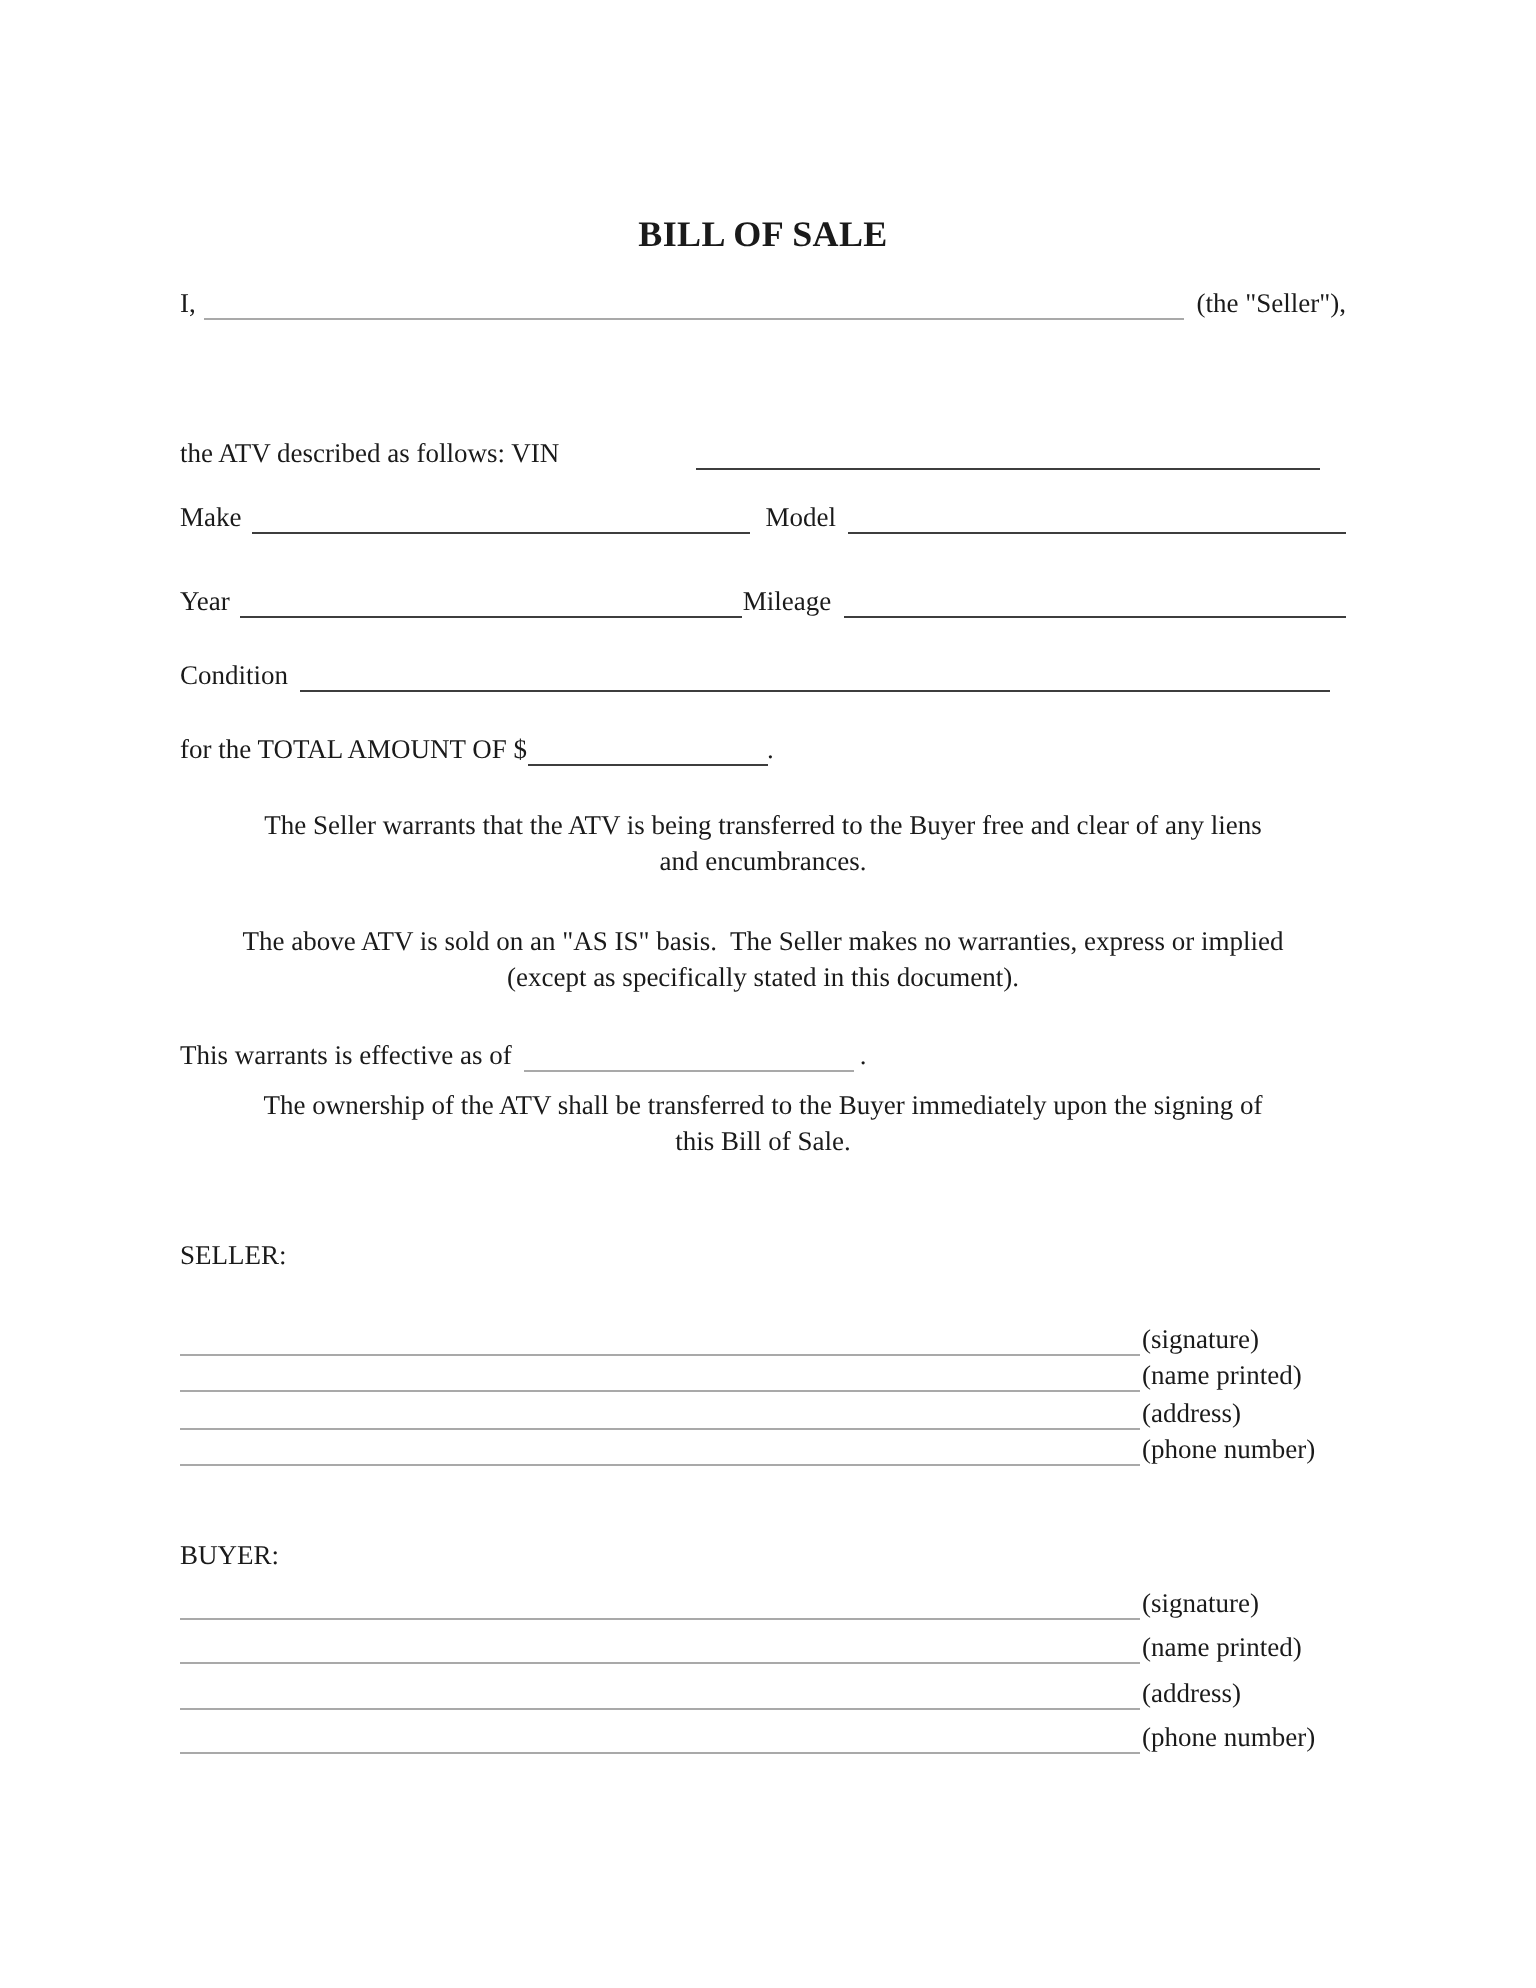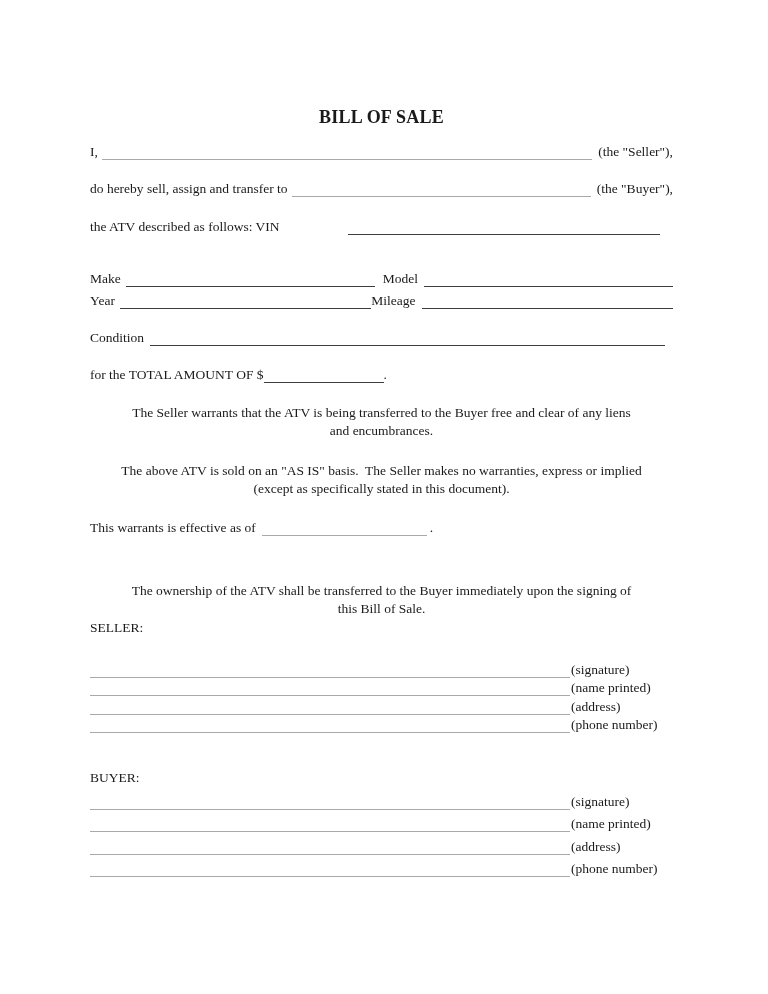--- a/index.html
+++ b/index.html
@@ -40,21 +40,21 @@
     align-self: stretch;
     min-width: 10px;
   }
   .blank.gray { border-bottom: 1px solid #a9a9a9; }
   .blank.dark { border-bottom: 1px solid #3d3d3d; }
   .grow { flex: 1 1 auto; }
 
   .r-seller    { top: 127px; }
   .r-buyer     { top: 164px; }
   .r-vin       { top: 202px; gap: 40px; }
-  .r-make      { top: 254px; align-items: flex-end; }
+  .r-make      { top: 234px; align-items: flex-end; }
   .r-year      { top: 276px; }
   .r-cond      { top: 313px; }
   .r-amount    { top: 350px; }
   .r-effective { top: 503px; }
 
   .r-seller .prefix, .r-buyer .prefix { margin-right: 4px; }
   .r-seller .suffix, .r-buyer .suffix { margin-left: 6px; }
   .r-vin .blank { margin-left: 28px; margin-right: 13px; }
   .r-make .lbl1 { margin-right: 5px; }
   .r-make .lbl2 { margin-left: 8px; margin-right: 6px; }
@@ -70,21 +70,21 @@
   .para {
     position: absolute;
     left: 90px;
     right: 95px;
     line-height: 17.5px;
     white-space: pre-wrap;
     text-align: center;
   }
   .p-warrant   { top: 388px; }
   .p-asis      { top: 446px; }
-  .p-ownership { top: 566px; }
+  .p-ownership { top: 528px; }
 
   .heading { position: absolute; left: 90px; }
   .h-seller { top: 604px; }
   .h-buyer  { top: 754px; }
 
   .sig-block { position: absolute; left: 90px; right: 95px; }
   .sig-block.seller { top: 643px; }
   .sig-block.buyer  { top: 771px; }
   .sig-row { display: flex; align-items: flex-end; }
   .sig-block.seller .sig-row { height: 18.5px; }
@@ -102,25 +102,20 @@
 <div class="page">
 
   <div class="title">BILL OF SALE</div>
 
   <div class="row r-seller">
     <span class="t prefix">I,</span>
     <span class="blank gray grow"></span>
     <span class="t suffix">(the "Seller"),</span>
   </div>
 
-  <div class="row r-buyer">
-    <span class="t prefix">do hereby sell, assign and transfer to</span>
-    <span class="blank gray grow"></span>
-    <span class="t suffix">(the "Buyer"),</span>
-  </div>
 
   <div class="row r-vin">
     <span class="t">the ATV described as follows: VIN</span>
     <span class="blank dark grow"></span>
   </div>
 
   <div class="row r-make">
     <span class="t lbl1">Make</span>
     <span class="blank dark grow"></span>
     <span class="t lbl2">Model</span>

